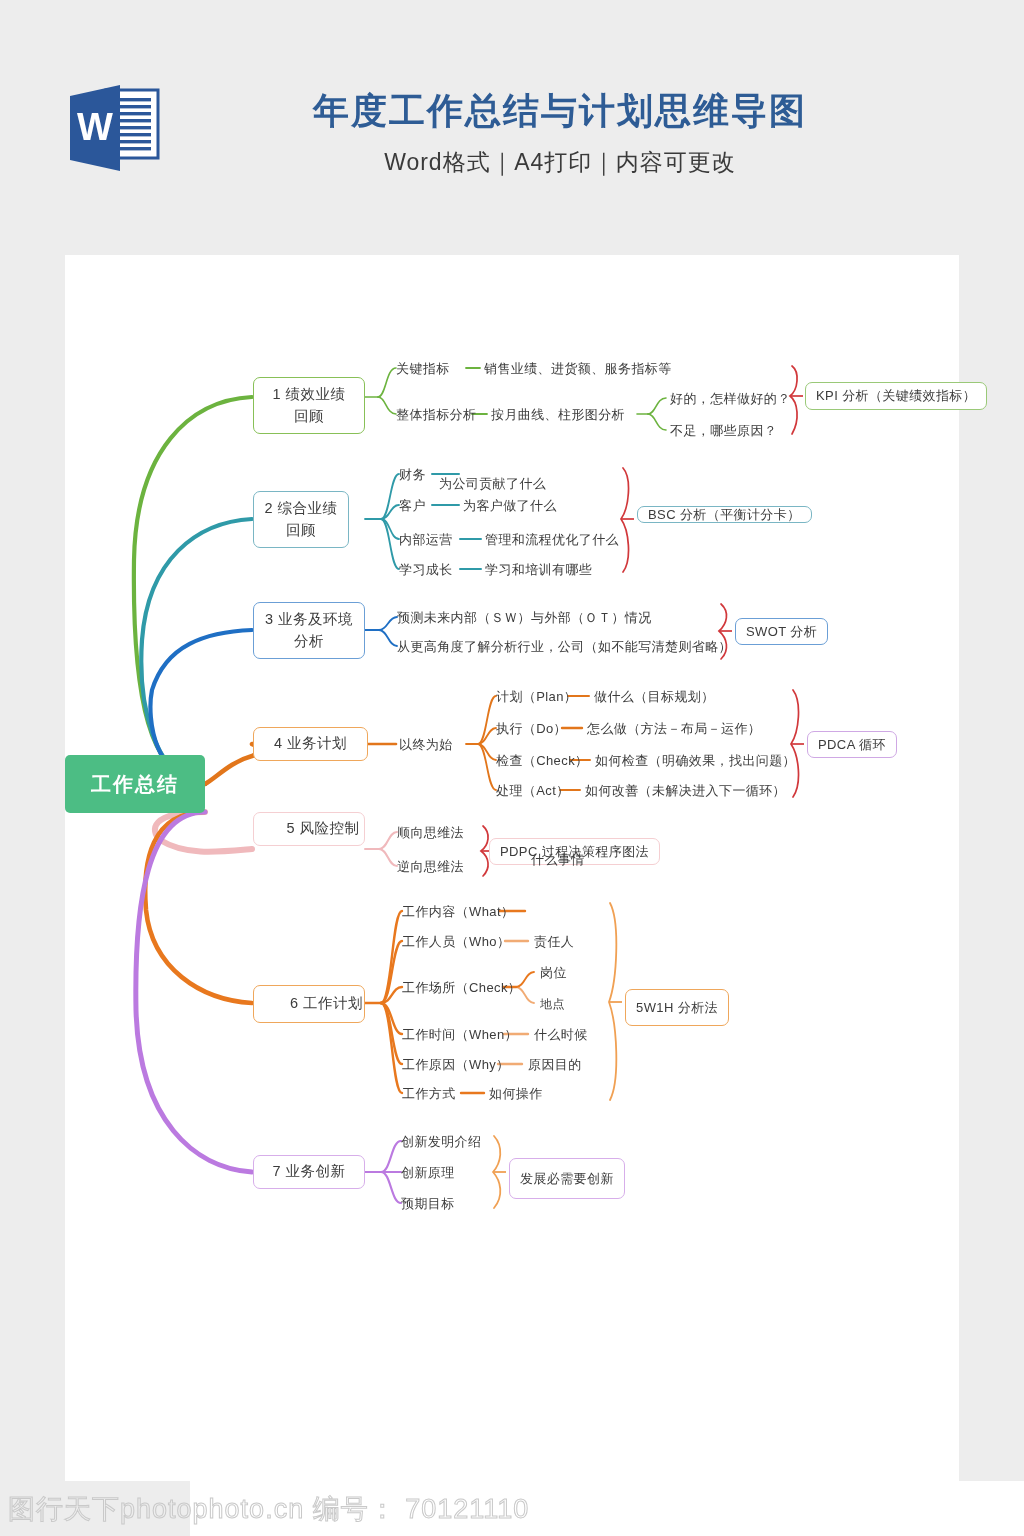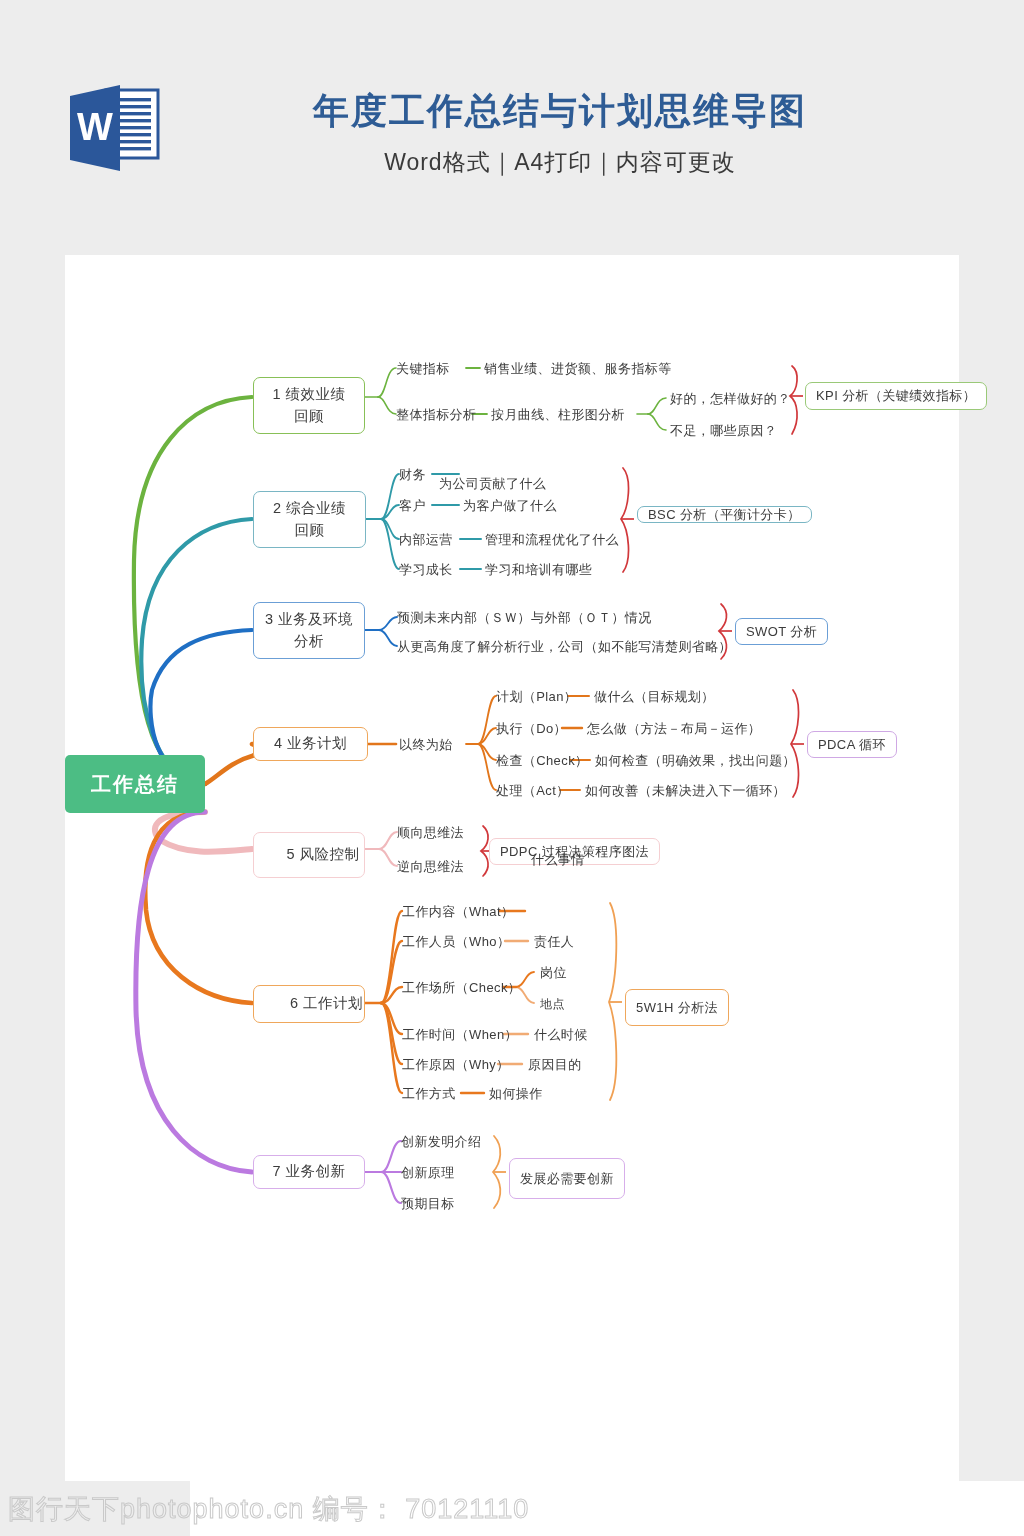--- a/index.html
+++ b/index.html
@@ -192,30 +192,30 @@
   </g>
   <path d="M494 1136 C504 1147 501 1163 493 1172 C501 1181 504 1196 494 1208" fill="none" stroke="#f0a053" stroke-width="1.8" stroke-linecap="round"></path>
   <path d="M493 1172 L506 1172" fill="none" stroke="#f0a053" stroke-width="1.8"></path>
 </svg>
 
 <div id="root-node">工作总结</div>
 
 <div class="node" style="left:253px;top:369px;width:112px;height:57px;border:1.6px solid #88c057;margin-top:8px;">
   <span>1 绩效业绩<br>回顾</span>
 </div>
-<div class="node" style="left:253px;top:491px;width:113px;height:57px;border:1.6px solid #7ab6c4;">
+<div class="node" style="left:253px;top:491px;width:96px;height:57px;border:1.6px solid #7ab6c4;">
   <span>2 综合业绩<br>回顾</span>
 </div>
 <div class="node" style="left:253px;top:602px;width:112px;height:57px;border:1.6px solid #6b9fd6;">
   <span>3 业务及环境<br>分析</span>
 </div>
 <div class="node" style="left:253px;top:727px;width:115px;height:34px;border:1.6px solid #efa75b;">
   <span>4 业务计划</span>
 </div>
-<div class="node" style="left:253px;top:832px;width:112px;height:46px;border:1.6px solid #f5cfd2;padding-left:28px;">
+<div class="node" style="left:253px;top:812px;width:112px;height:34px;border:1.6px solid #f5cfd2;padding-left:28px;">
   <span>5 风险控制</span>
 </div>
 <div class="node" style="left:253px;top:985px;width:112px;height:38px;border:1.6px solid #efa75b;padding-left:35px;">
   <span>6 工作计划</span>
 </div>
 <div class="node" style="left:253px;top:1155px;width:112px;height:34px;border:1.6px solid #d7aeea;">
   <span>7 业务创新</span>
 </div>
 
 <div class="lbl" style="left:396px;top:360px;">关键指标</div>

